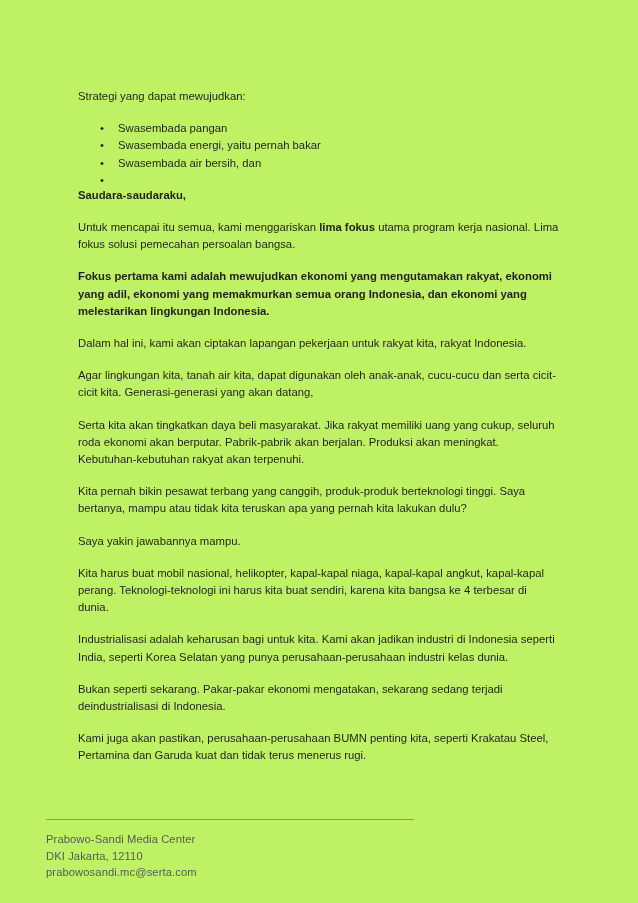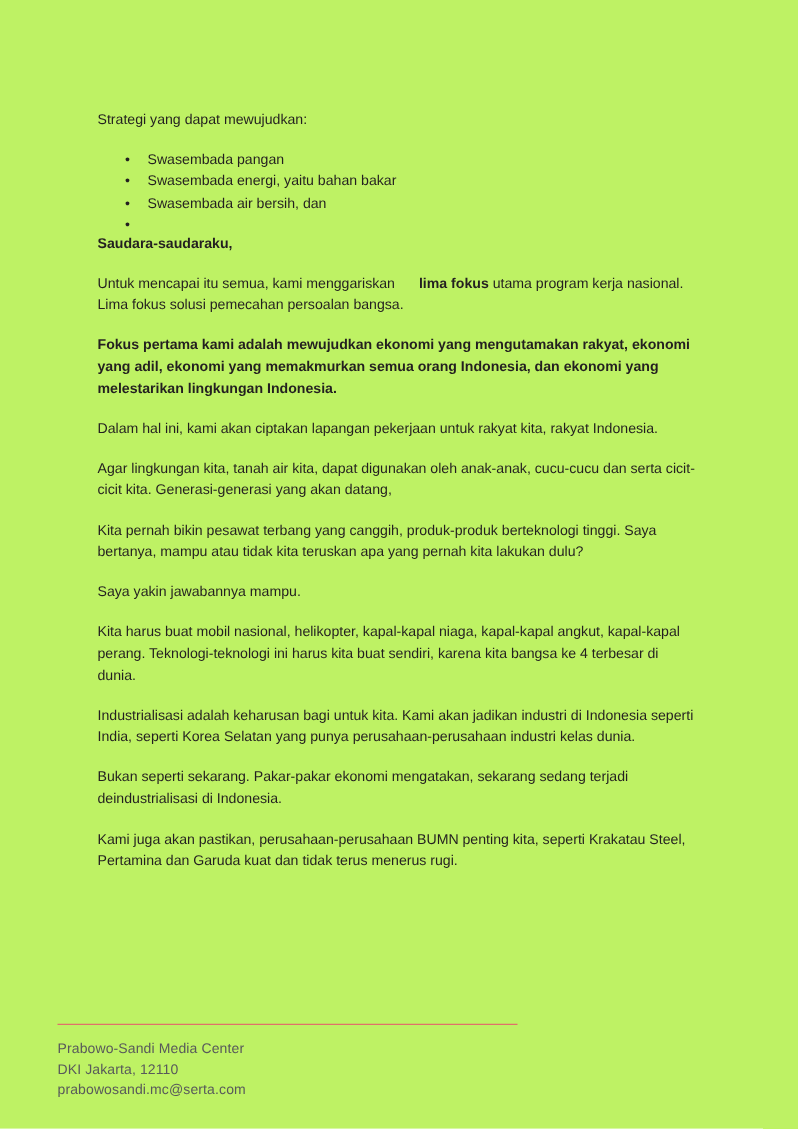--- a/index.html
+++ b/index.html
@@ -31,21 +31,20 @@
   }
   p.para {
     font-size: 11.3px;
     line-height: 17.2px;
     margin: 0 0 15px 0;
     text-align: left;
     color: #231f20;
   }
   .bold {
     font-weight: bold;
-    margin-left: 16px;
   }
   ul.bullets {
     list-style: none;
     margin: 0 0 15px 0;
     padding: 0;
   }
   ul.bullets li {
     font-size: 11.3px;
     line-height: 17.2px;
     position: relative;
@@ -88,41 +87,42 @@
 
     <p class="para">Strategi yang dapat mewujudkan:</p>
 
     <ul class="bullets">
       <li>
         <span class="bullet-dot">•</span>
         <span>Swasembada pangan</span>
       </li>
       <li>
         <span class="bullet-dot">•</span>
-        <span>Swasembada energi, yaitu bahan bakar</span>
+        <span>Swasembada energi, yaitu pernah bakar</span>
       </li>
       <li>
         <span class="bullet-dot">•</span>
         <span>Swasembada air bersih, dan</span>
       </li>
       <li>
         <span class="bullet-dot">•</span>
       </li>
     </ul>
 
     <p class="para bold">Saudara-saudaraku,</p>
 
     <p class="para"><span>Untuk mencapai itu semua, kami menggariskan </span><span class="bold">lima fokus</span><span> utama program kerja nasional. Lima fokus solusi pemecahan persoalan bangsa.</span></p>
 
     <p class="para bold">Fokus pertama kami adalah mewujudkan ekonomi yang mengutamakan rakyat, ekonomi yang adil, ekonomi yang memakmurkan semua orang Indonesia, dan ekonomi yang melestarikan lingkungan Indonesia.</p>
 
     <p class="para">Dalam hal ini, kami akan ciptakan lapangan pekerjaan untuk rakyat kita, rakyat Indonesia.</p>
 
     <p class="para">Agar lingkungan kita, tanah air kita, dapat digunakan oleh anak-anak, cucu-cucu dan serta cicit-cicit kita. Generasi-generasi yang akan datang,</p>
 
+    <p class="para">Serta kita akan tingkatkan daya beli masyarakat. Jika rakyat memiliki uang yang cukup, seluruh roda ekonomi akan berputar. Pabrik-pabrik akan berjalan. Produksi akan meningkat. Kebutuhan-kebutuhan rakyat akan terpenuhi.</p>
 
     <p class="para">Kita pernah bikin pesawat terbang yang canggih, produk-produk berteknologi tinggi. Saya bertanya, mampu atau tidak kita teruskan apa yang pernah kita lakukan dulu?</p>
 
     <p class="para">Saya yakin jawabannya mampu.</p>
 
     <p class="para">Kita harus buat mobil nasional, helikopter, kapal-kapal niaga, kapal-kapal angkut, kapal-kapal perang. Teknologi-teknologi ini harus kita buat sendiri, karena kita bangsa ke 4 terbesar di dunia.</p>
 
     <p class="para">Industrialisasi adalah keharusan bagi untuk kita. Kami akan jadikan industri di Indonesia seperti India, seperti Korea Selatan yang punya perusahaan-perusahaan industri kelas dunia.</p>
 
     <p class="para">Bukan seperti sekarang. Pakar-pakar ekonomi mengatakan, sekarang sedang terjadi deindustrialisasi di Indonesia.</p>

